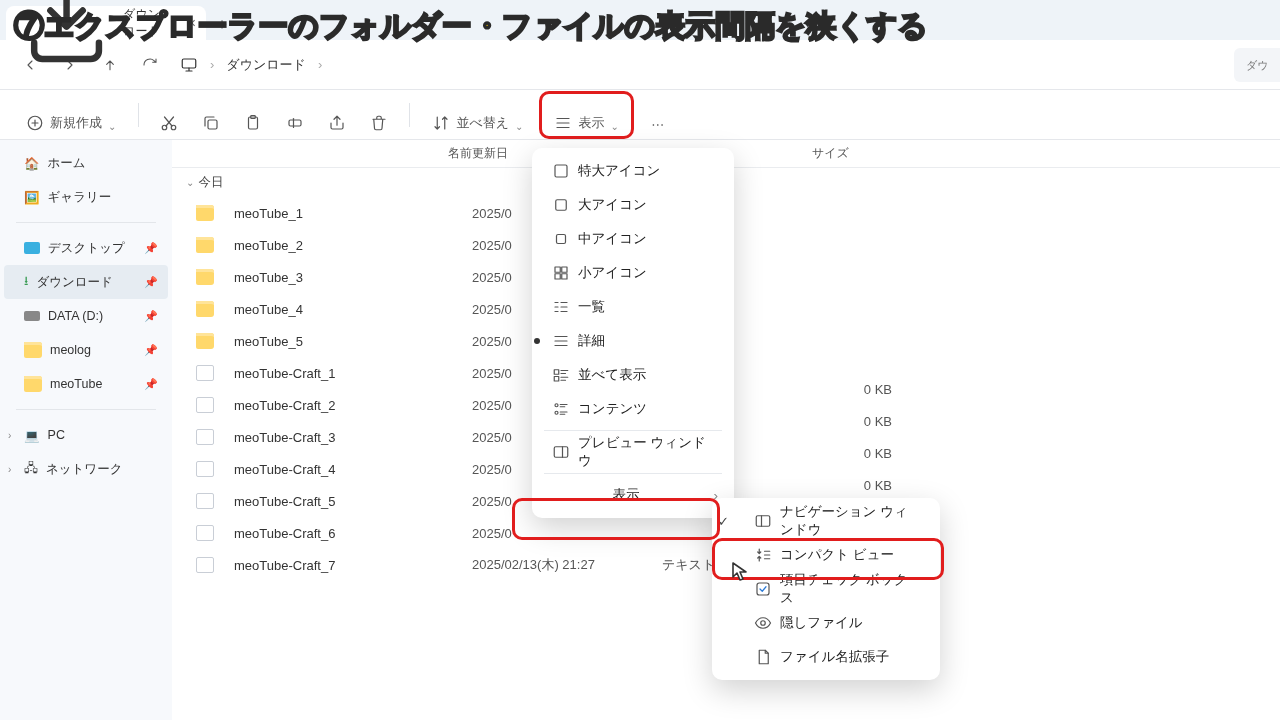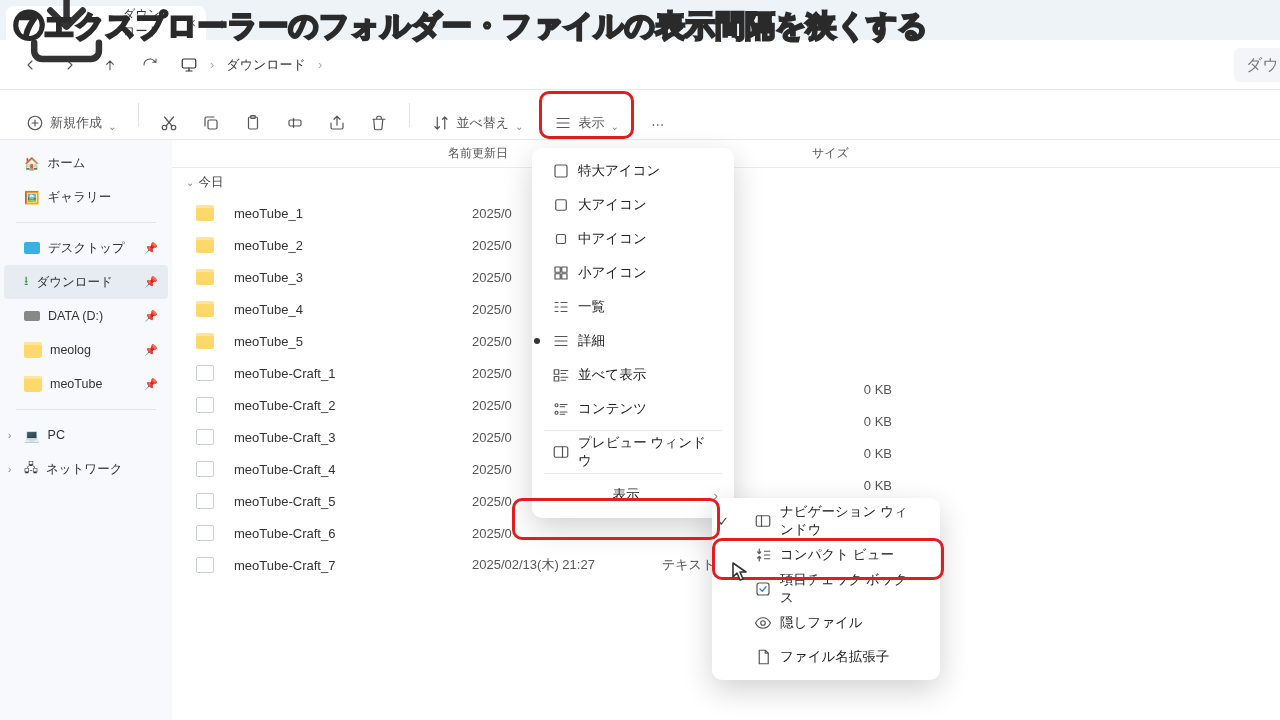--- a/index.html
+++ b/index.html
@@ -10,21 +10,21 @@
 .tab { height:34px; background:#fff; border-radius:8px 8px 0 0; display:flex; align-items:center; padding:0 36px 0 12px; font-size:12px; color:#333; position:relative; min-width:200px; }
 .tab .close { position:absolute; right:10px; font-size:14px; color:#666; }
 .newtab { width:32px; height:32px; display:flex; align-items:center; justify-content:center; color:#555; font-size:16px; }
 
 
 .navbar { height:50px; background:#fff; border-bottom:1px solid #e5e7eb; display:flex; align-items:center; padding:0 12px; gap:4px; }
 .nbtn { width:36px; height:36px; display:flex; align-items:center; justify-content:center; color:#555; border-radius:4px; }
 .nbtn svg { width:16px; height:16px; }
 .crumb { display:flex; align-items:center; gap:12px; margin-left:8px; font-size:13px; color:#333; }
 .crumb .sep { color:#aaa; }
-.searchcut { position:absolute; right:0; top:40px; height:50px; display:flex; align-items:center; padding-right:0; color:#777; font-size:16px; }
+.searchcut { position:absolute; right:0; top:40px; height:50px; display:flex; align-items:center; padding-right:0; color:#777; font-size:11px; }
 .searchbox { background:#f3f5f8; height:34px; border-radius:6px 0 0 6px; display:flex; align-items:center; padding-left:12px; width:46px; }
 
 
 .toolbar { height:50px; background:#fff; border-bottom:1px solid #e5e7eb; display:flex; align-items:center; padding:0 16px; gap:6px; }
 .tbtn { height:34px; display:flex; align-items:flex-end; padding:0 10px; border-radius:4px; color:#555; font-size:13px; gap:6px; }
 .tbtn.icon-only { padding:0; width:36px; justify-content:center; }
 .tbtn svg, .tbtn .ico { width:18px; height:18px; }
 .tsep { width:1px; height:24px; background:#e0e3e8; margin:0 6px; }
 .highlight-box { border:3px solid #e11d1d; border-radius:10px; padding:4px 2px; }
 

